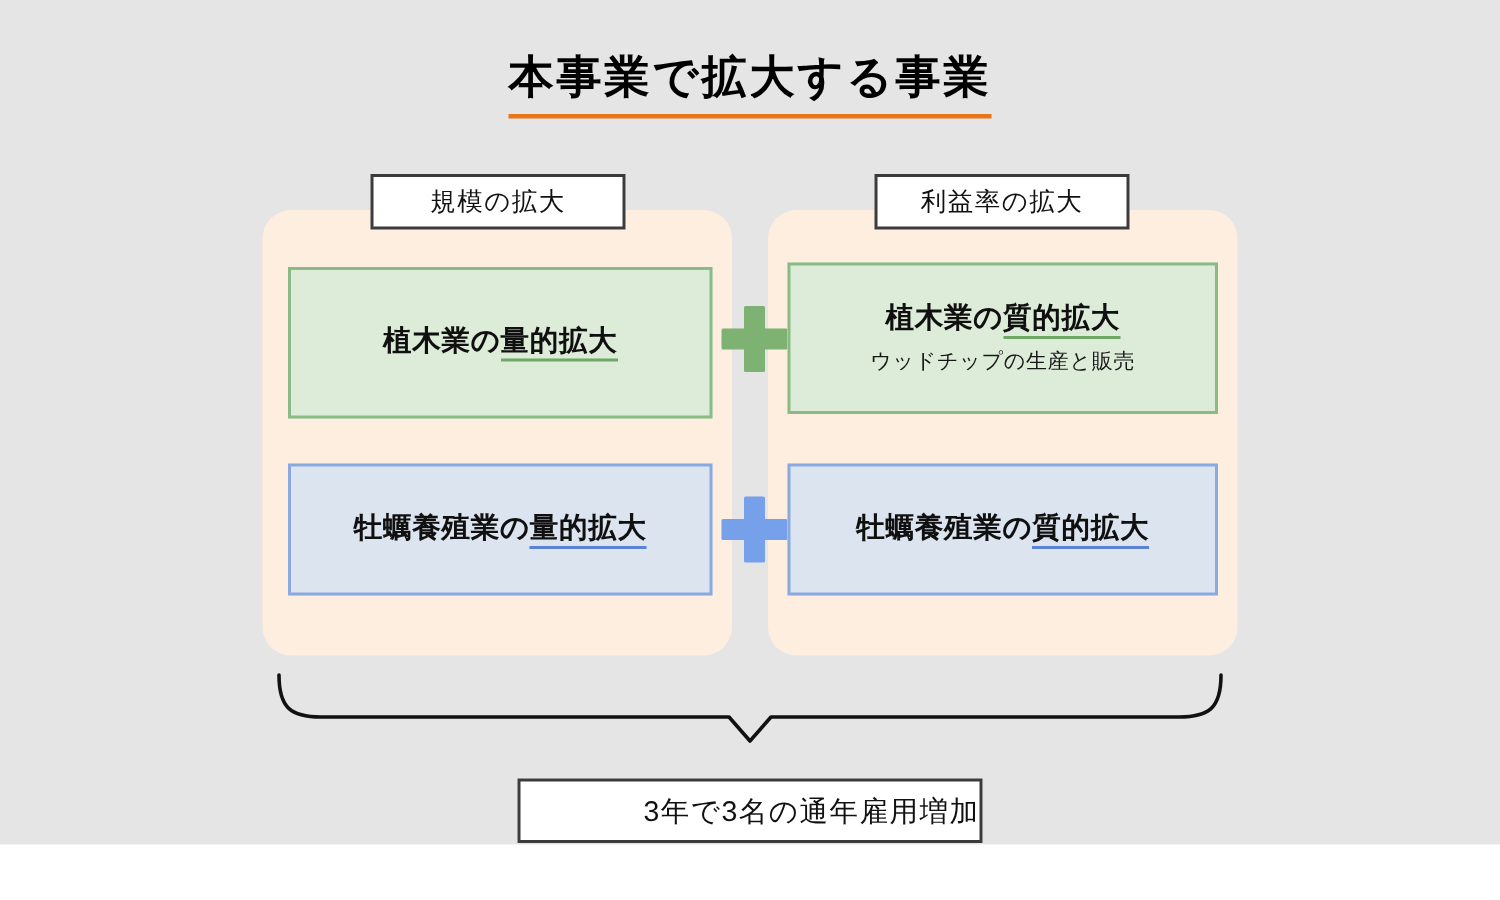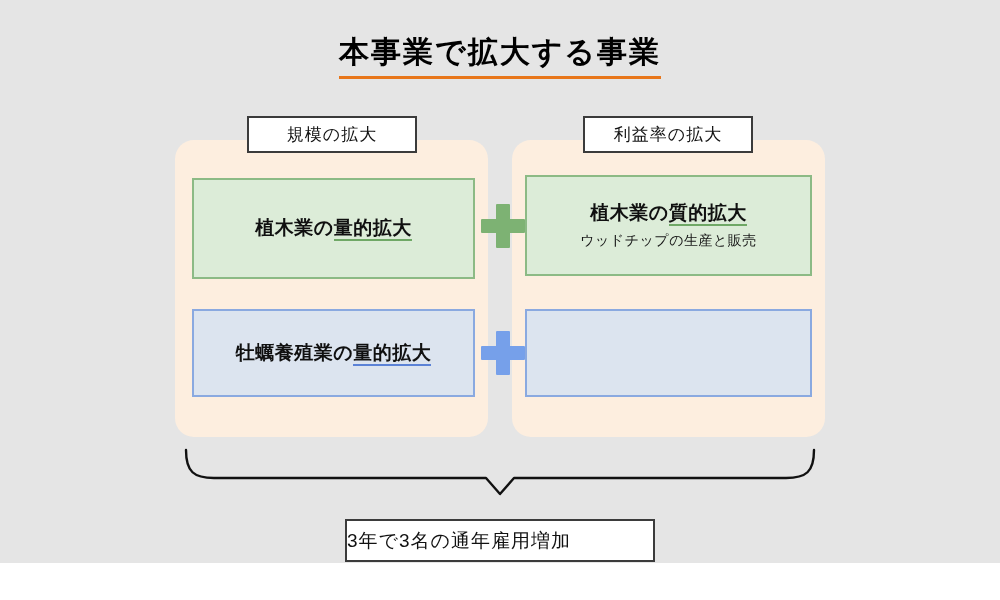--- a/index.html
+++ b/index.html
@@ -149,21 +149,21 @@
     position: absolute;
     left: 345px;
     top: 519px;
     width: 310px;
     height: 43px;
     box-sizing: border-box;
     background: #ffffff;
     border: 2px solid #3b3b3b;
     display: flex;
     align-items: center;
-    justify-content: flex-start;
+    justify-content: flex-end;
     font-size: 19px;
     color: #111111;
     letter-spacing: 1px;
   }
 </style>
 </head>
 <body>
 
 <div id="canvas">
 
@@ -198,20 +198,23 @@
 
   <div class="card blue card-b-left">
     <div class="card-main">
       <span>牡蠣養殖業の</span><span class="u-blue">量的拡大</span>
     </div>
   </div>
 
   <div class="plus plus-blue"></div>
 
   <div class="card blue card-b-right">
+    <div class="card-main">
+      <span>牡蠣養殖業の</span><span class="u-blue">質的拡大</span>
+    </div>
   </div>
 
   <svg class="brace" viewBox="0 0 640 50">
     <path d="M 6 2 C 6 24, 14 30, 34 30 L 306 30 L 320 46 L 334 30 L 606 30 C 626 30, 634 24, 634 2" fill="none" stroke="#111111" stroke-width="2.4" stroke-linecap="round" stroke-linejoin="round"></path>
   </svg>
 
   <div class="bottom-box">
     <span>3年で3名の通年雇用増加</span>
   </div>
 

